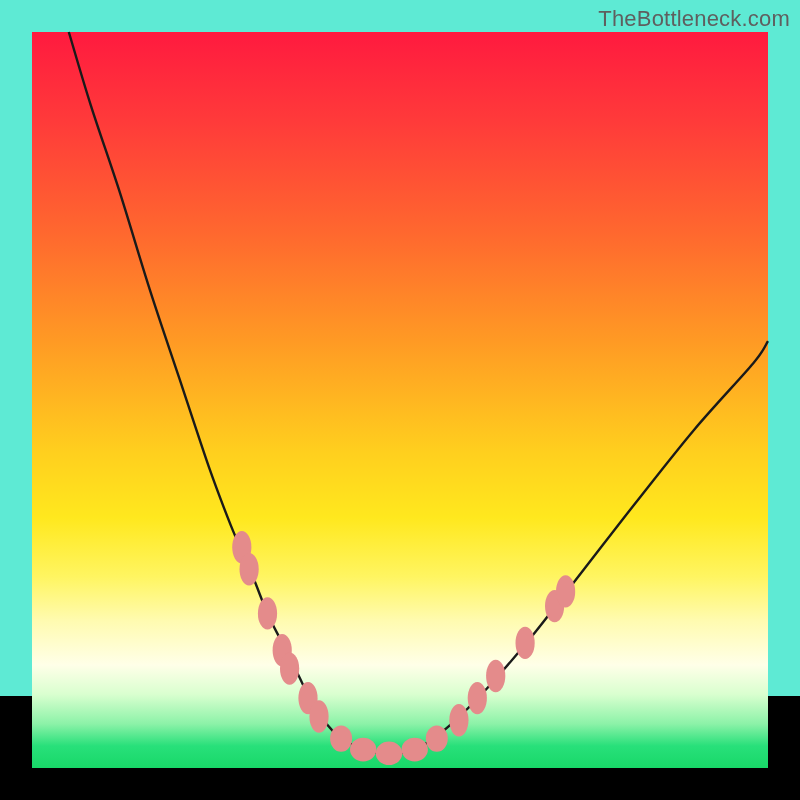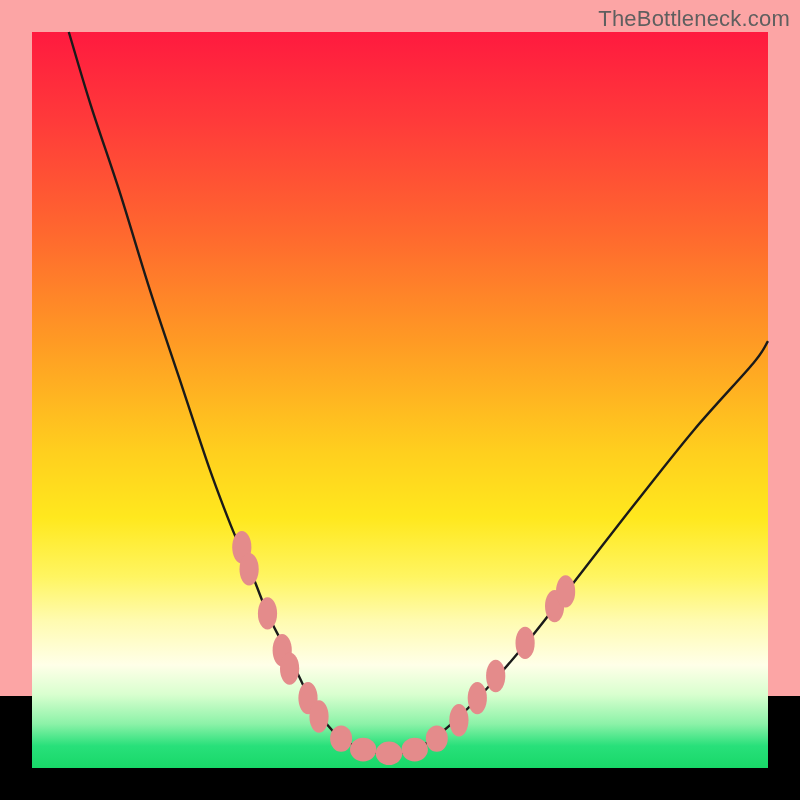--- a/index.html
+++ b/index.html
@@ -10,21 +10,21 @@
     overflow: hidden;
     background: #000;
     font-family: Arial, Helvetica, sans-serif;
   }
   .frame {
     position: absolute;
     top: 0;
     left: 0;
     width: 800px;
     height: 696px;
-    background: #fca5a5;
+    background: #5eead4;
     text-align: right;
   }
   .plot-area {
     position: absolute;
     top: 32px;
     left: 32px;
     width: 736px;
     height: 736px;
     background: linear-gradient(to bottom,
       #ff1a3f 0%,

